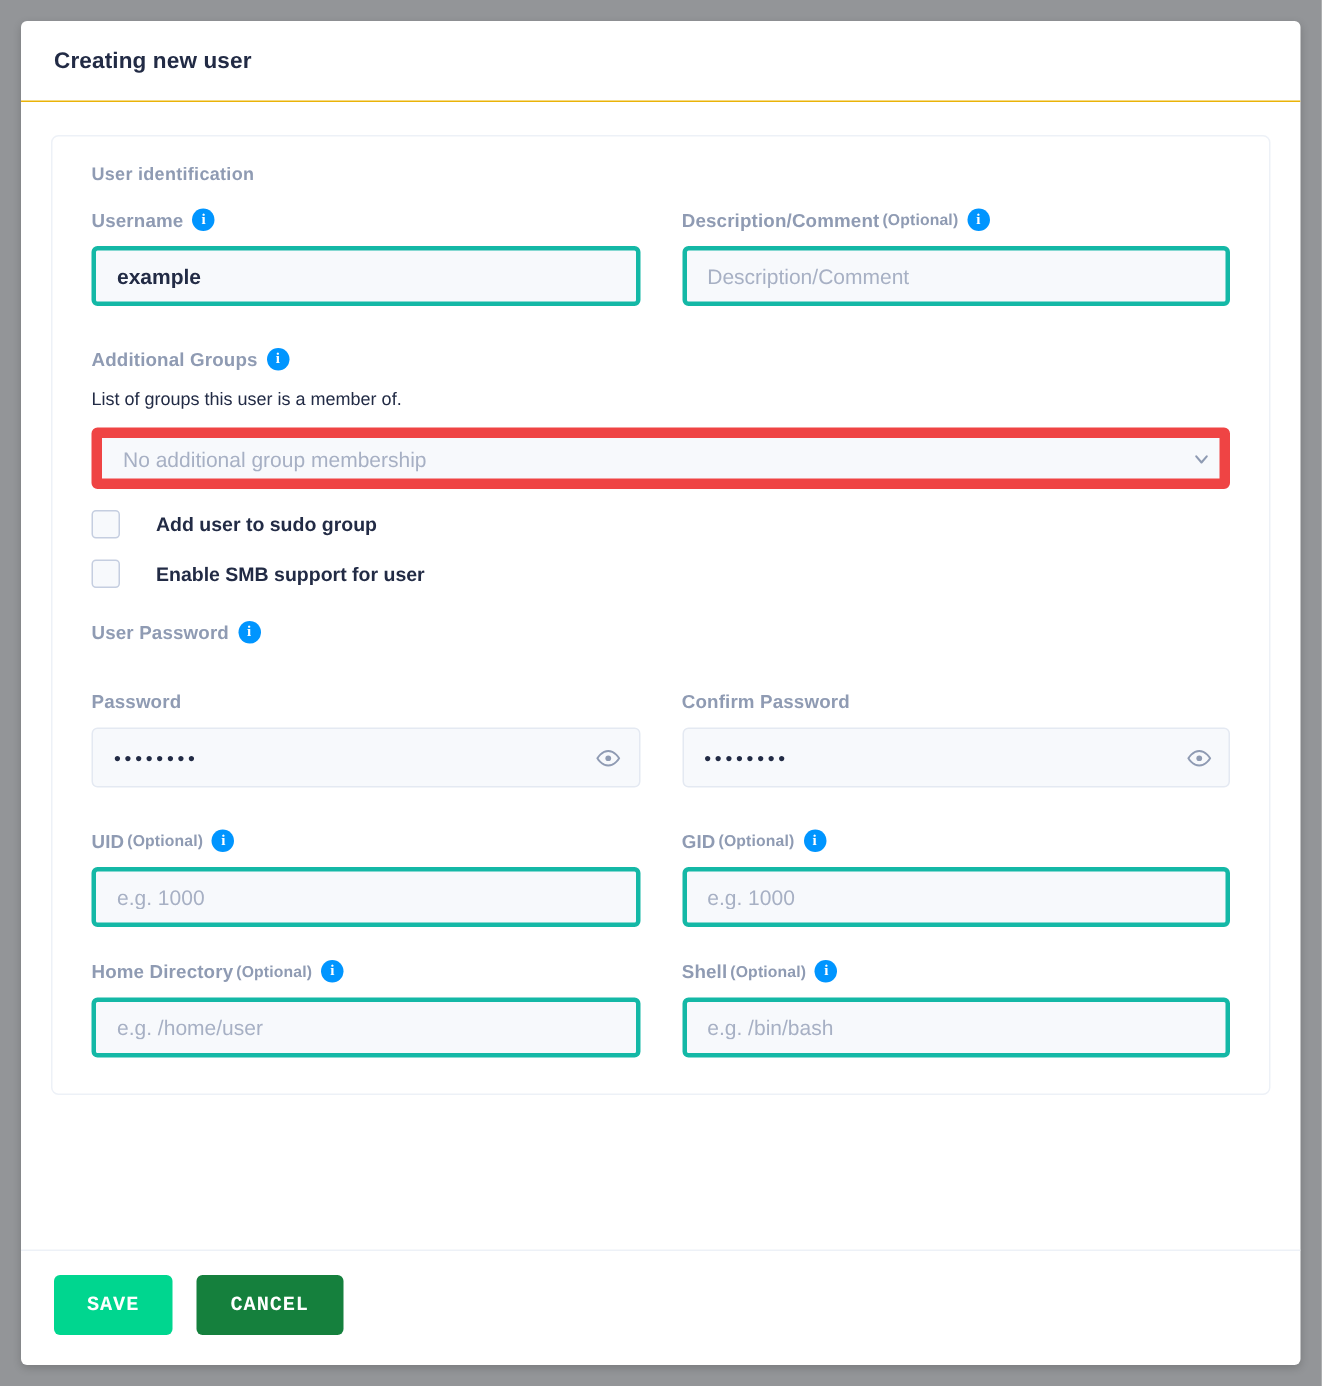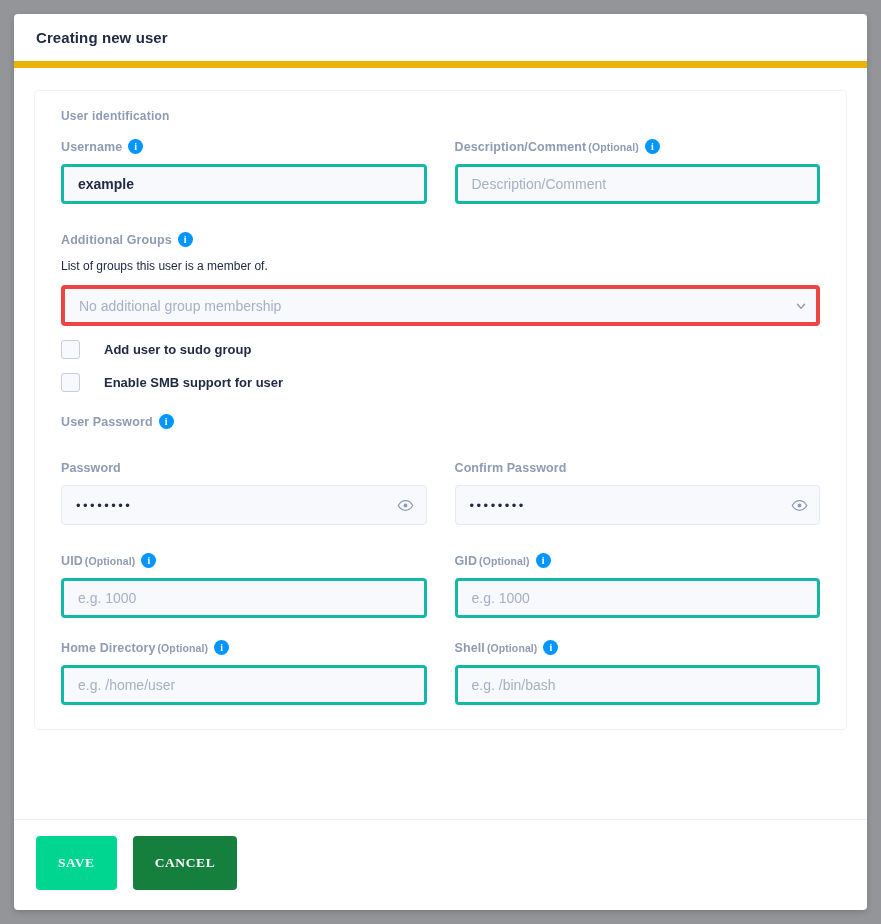--- a/index.html
+++ b/index.html
@@ -20,21 +20,21 @@
     display: flex;
     flex-direction: column;
     overflow: hidden;
   }
   .modal-header {
     height: 54px;
     flex: 0 0 54px;
     display: flex;
     align-items: center;
     padding: 0 22px;
-    border-bottom: 7px solid #eab308;
+    border-bottom: 1px solid #eab308;
   }
   .modal-title {
     font-size: 15px;
     font-weight: bold;
     color: #222b45;
     letter-spacing: .1px;
   }
   .modal-body {
     flex: 1 1 auto;
     padding: 22px 20px 0 20px;
@@ -105,21 +105,21 @@
   .helper-text {
     font-size: 12px;
     color: #222b45;
     margin: 12px 0 12px 0;
   }
   .select-wrap { position: relative; width: 100%; }
   .select-box {
     width: 100%;
     height: 41px;
     background: #f7f9fc;
-    border: 4px solid #ef4444;
+    border: 7px solid #ef4444;
     border-radius: 4px;
     padding: 0 34px 0 14px;
     display: flex;
     align-items: center;
     font-size: 14px;
     color: #a7b0c4;
     cursor: pointer;
   }
   .chevron {
     position: absolute;
@@ -178,28 +178,28 @@
   .modal-footer {
     flex: 0 0 auto;
     border-top: 1px solid #edf1f7;
     padding: 16px 22px 20px 22px;
     display: flex;
     gap: 16px;
   }
   .btn {
     border: none;
     border-radius: 4px;
-    height: 54px;
+    height: 40px;
     padding: 0 22px;
     font-size: 13.5px;
     font-weight: bold;
     letter-spacing: .6px;
     color: #ffffff;
     cursor: pointer;
-    font-family: Liberation Serif, serif;
+    font-family: Liberation Mono, monospace;
   }
   .btn-save { background: #00d68f; min-width: 76px; }
   .btn-cancel { background: #15803d; min-width: 98px; }
 </style>
 </head>
 <body>
 
 <div class="modal">
 
   <div class="modal-header">

